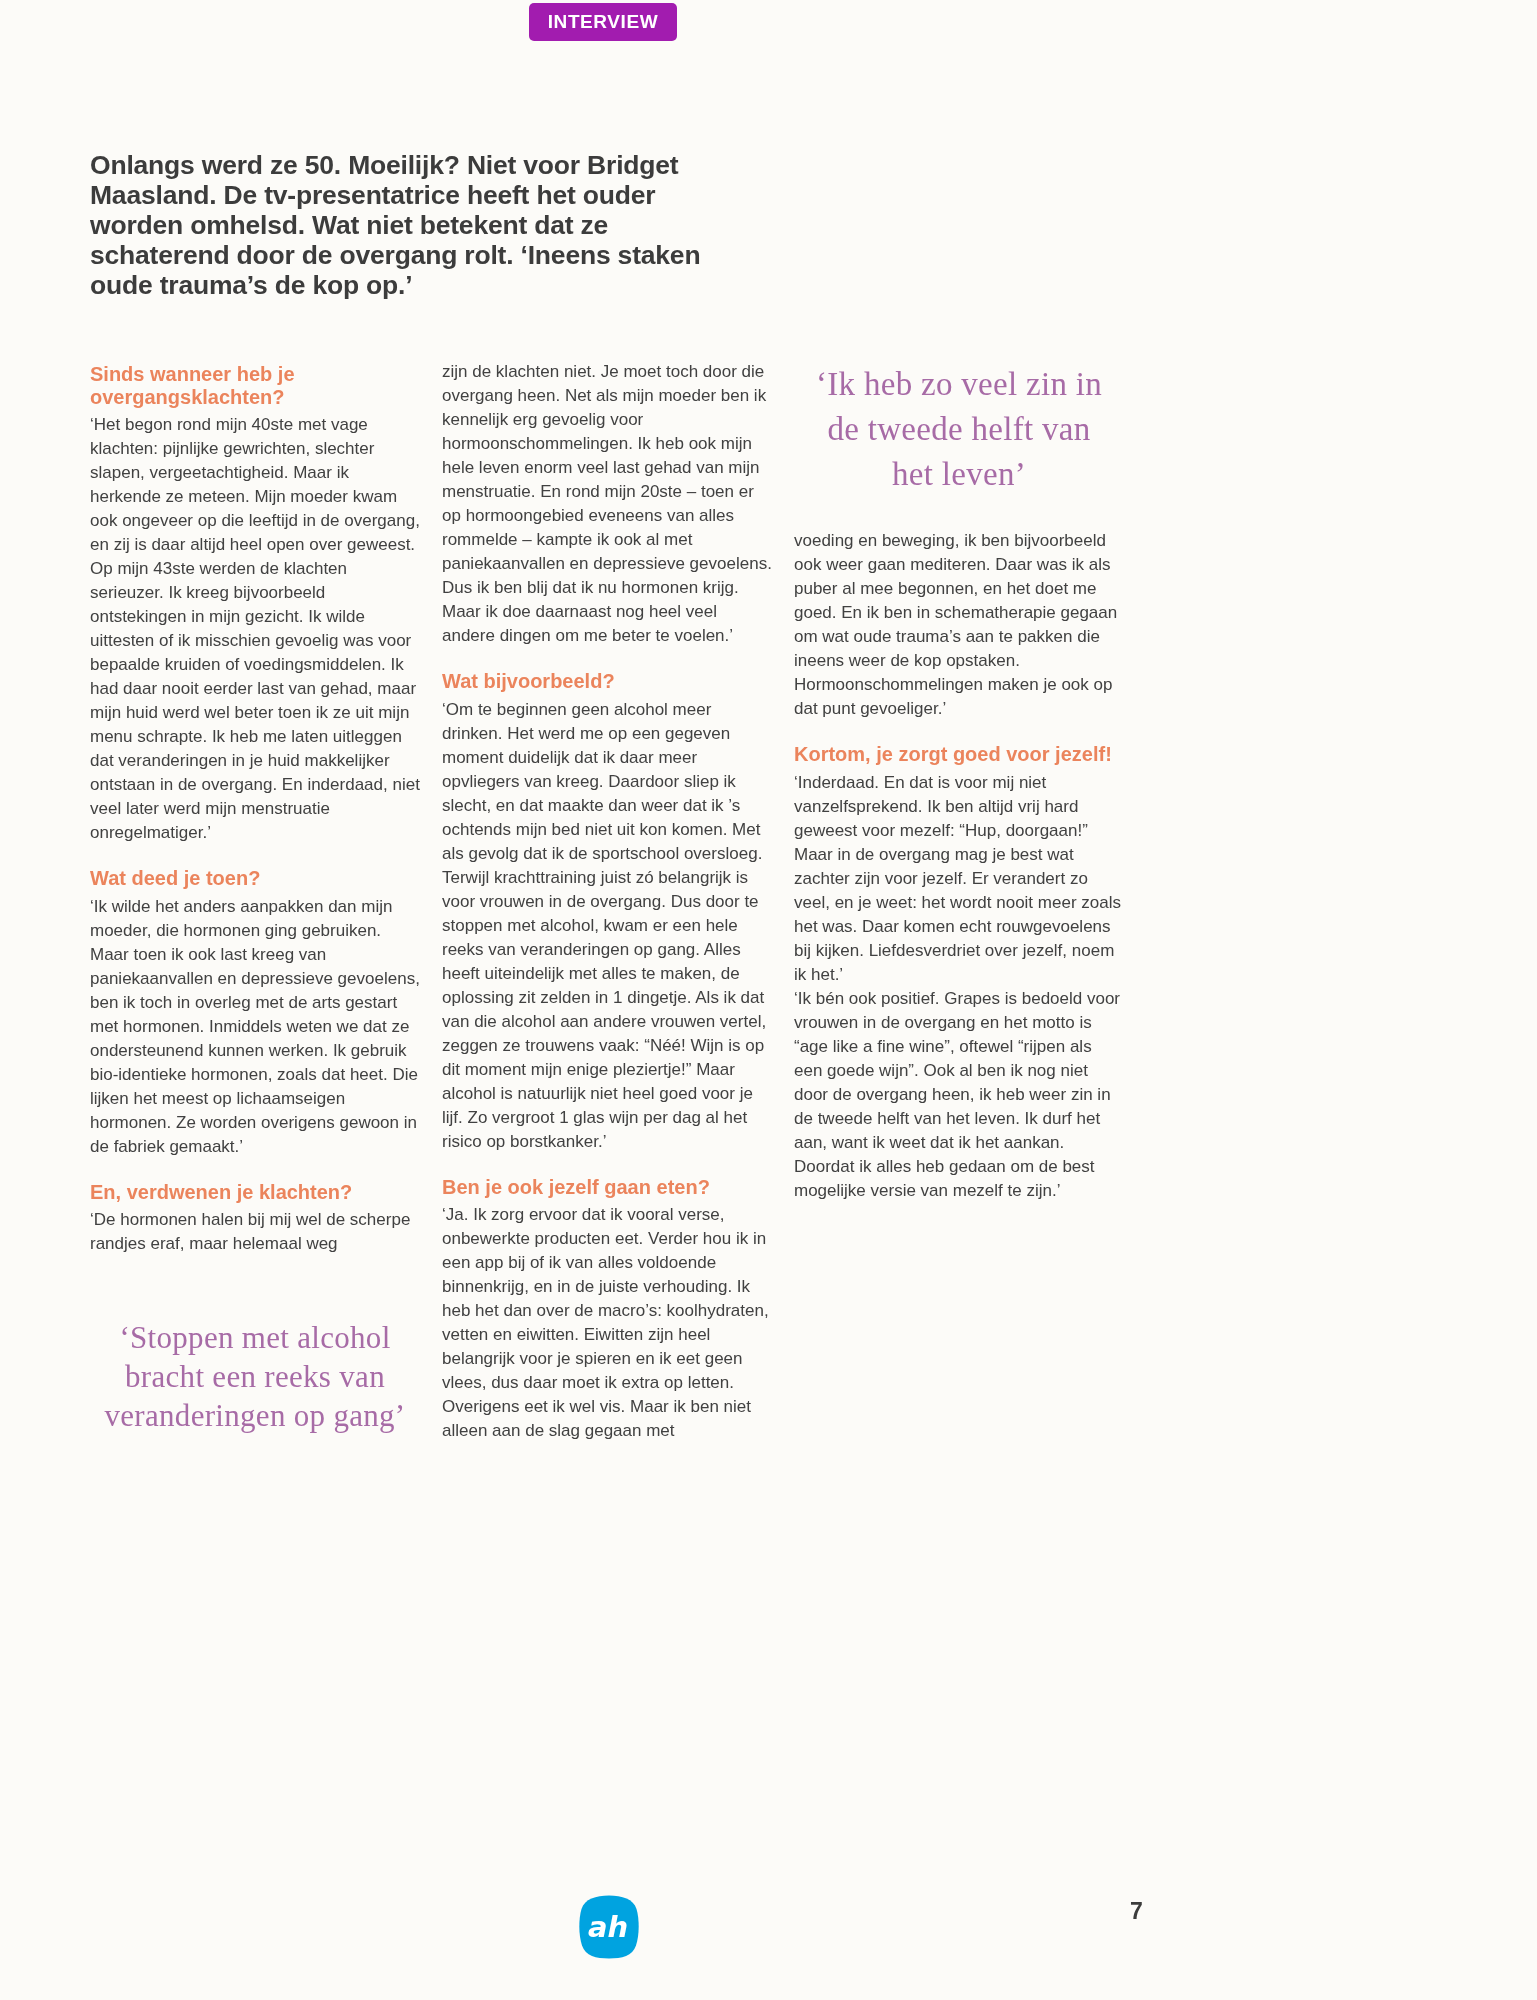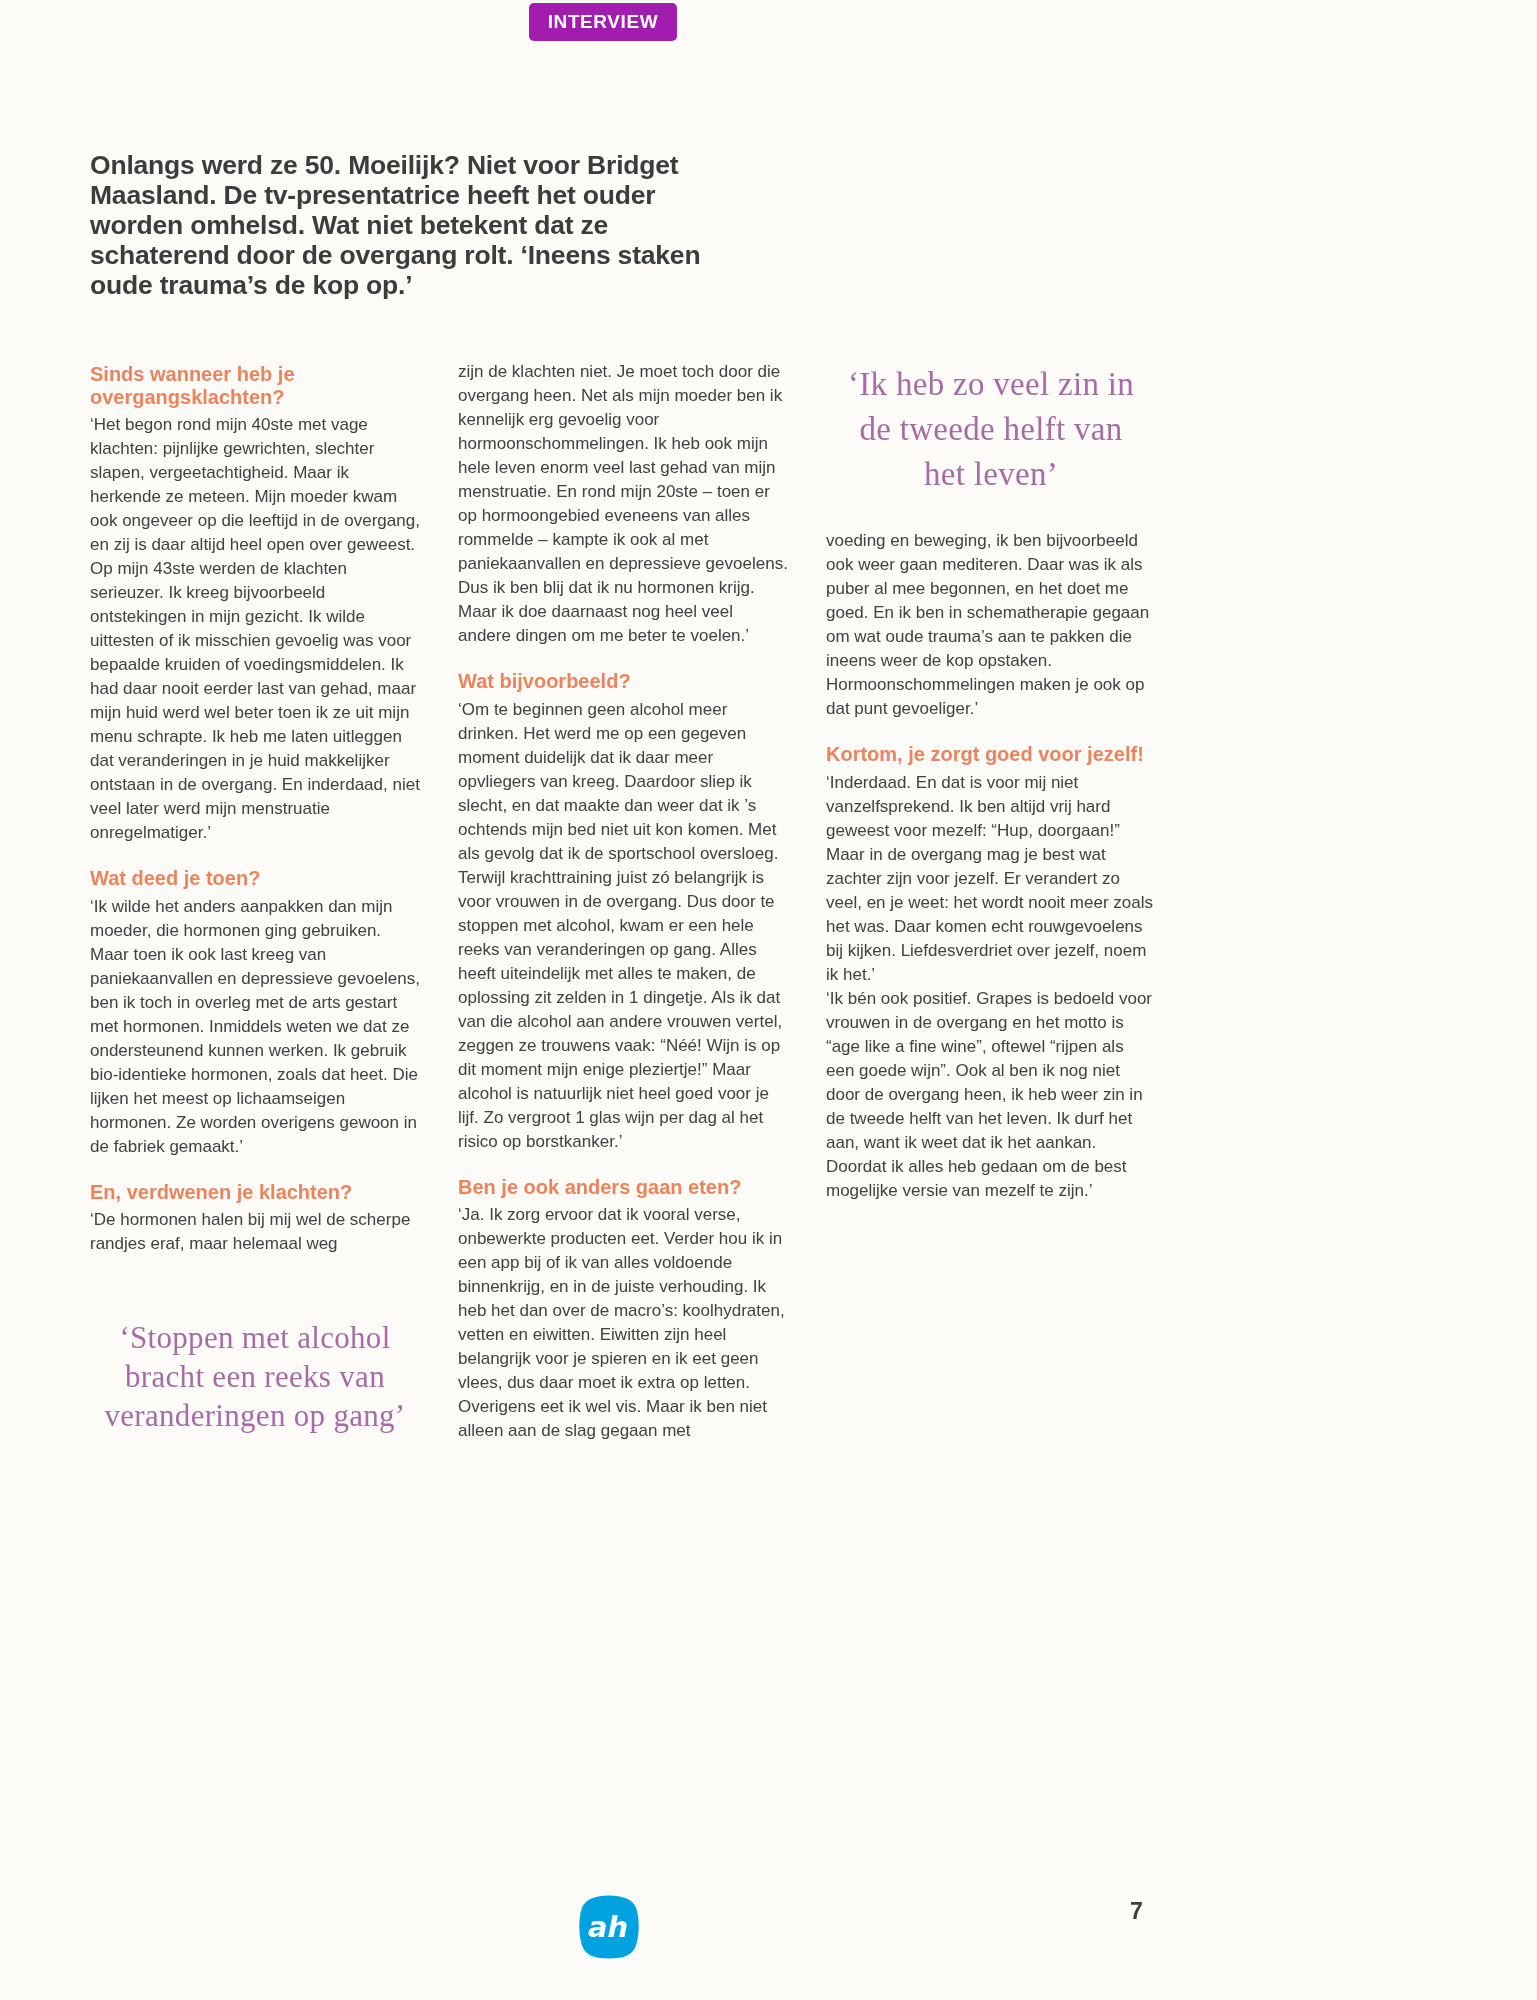--- a/index.html
+++ b/index.html
@@ -15,21 +15,21 @@
     color:#ffffff; font-weight:700; font-size:19px; letter-spacing:.6px;
     display:flex; align-items:center; justify-content:center;
   }
   .intro {
     position:absolute; left:90px; top:150px; width:660px;
     font-weight:700; font-size:26.5px; line-height:30px;
     color:#3c3c3c; letter-spacing:-0.2px;
   }
   .columns {
     position:absolute; left:90px; top:360px; width:1035px;
-    display:grid; grid-template-columns:330px 330px 330px; column-gap:38px;
+    display:grid; grid-template-columns:330px 330px 330px; column-gap:22px;
   }
   .col { width:330px; }
   .col p {
     margin:0; font-size:17px; line-height:24px; color:#414141;
   }
   .col .heading {
     margin:22px 0 5px; font-size:20px; line-height:22.5px;
     font-weight:700; color:#eb845c;
   }
   .col .heading.first { margin-top:3px; }
@@ -63,21 +63,21 @@
       <p>‘Ik wilde het anders aanpakken dan mijn moeder, die hormonen ging gebruiken. Maar toen ik ook last kreeg van paniekaanvallen en depressieve gevoelens, ben ik toch in overleg met de arts gestart met hormonen. Inmiddels weten we dat ze ondersteunend kunnen werken. Ik gebruik bio-identieke hormonen, zoals dat heet. Die lijken het meest op lichaamseigen hormonen. Ze worden overigens gewoon in de fabriek gemaakt.’</p>
       <div class="heading">En, verdwenen je klachten?</div>
       <p>‘De hormonen halen bij mij wel de scherpe randjes eraf, maar helemaal weg</p>
       <div class="pullquote pq1">‘Stoppen met alcohol bracht een reeks van veranderingen op gang’</div>
     </div>
 
     <div class="col">
       <p>zijn de klachten niet. Je moet toch door die overgang heen. Net als mijn moeder ben ik kennelijk erg gevoelig voor hormoonschommelingen. Ik heb ook mijn hele leven enorm veel last gehad van mijn menstruatie. En rond mijn 20ste – toen er op hormoongebied eveneens van alles rommelde – kampte ik ook al met paniekaanvallen en depressieve gevoelens. Dus ik ben blij dat ik nu hormonen krijg. Maar ik doe daarnaast nog heel veel andere dingen om me beter te voelen.’</p>
       <div class="heading">Wat bijvoorbeeld?</div>
       <p>‘Om te beginnen geen alcohol meer drinken. Het werd me op een gegeven moment duidelijk dat ik daar meer opvliegers van kreeg. Daardoor sliep ik slecht, en dat maakte dan weer dat ik ’s ochtends mijn bed niet uit kon komen. Met als gevolg dat ik de sportschool oversloeg. Terwijl krachttraining juist zó belangrijk is voor vrouwen in de overgang. Dus door te stoppen met alcohol, kwam er een hele reeks van veranderingen op gang. Alles heeft uiteindelijk met alles te maken, de oplossing zit zelden in 1 dingetje. Als ik dat van die alcohol aan andere vrouwen vertel, zeggen ze trouwens vaak: “Néé! Wijn is op dit moment mijn enige pleziertje!” Maar alcohol is natuurlijk niet heel goed voor je lijf. Zo vergroot 1 glas wijn per dag al het risico op borstkanker.’</p>
-      <div class="heading">Ben je ook anders gaan eten?</div>
+      <div class="heading">Ben je ook jezelf gaan eten?</div>
       <p>‘Ja. Ik zorg ervoor dat ik vooral verse, onbewerkte producten eet. Verder hou ik in een app bij of ik van alles voldoende binnenkrijg, en in de juiste verhouding. Ik heb het dan over de macro’s: koolhydraten, vetten en eiwitten. Eiwitten zijn heel belangrijk voor je spieren en ik eet geen vlees, dus daar moet ik extra op letten. Overigens eet ik wel vis. Maar ik ben niet alleen aan de slag gegaan met</p>
     </div>
 
     <div class="col">
       <div class="pullquote pq3">‘Ik heb zo veel zin in de tweede helft van het leven’</div>
       <p>voeding en beweging, ik ben bijvoorbeeld ook weer gaan mediteren. Daar was ik als puber al mee begonnen, en het doet me goed. En ik ben in schematherapie gegaan om wat oude trauma’s aan te pakken die ineens weer de kop opstaken. Hormoonschommelingen maken je ook op dat punt gevoeliger.’</p>
       <div class="heading">Kortom, je zorgt goed voor jezelf!</div>
       <p>‘Inderdaad. En dat is voor mij niet vanzelfsprekend. Ik ben altijd vrij hard geweest voor mezelf: “Hup, doorgaan!” Maar in de overgang mag je best wat zachter zijn voor jezelf. Er verandert zo veel, en je weet: het wordt nooit meer zoals het was. Daar komen echt rouwgevoelens bij kijken. Liefdesverdriet over jezelf, noem ik het.’</p>
       <p>‘Ik bén ook positief. Grapes is bedoeld voor vrouwen in de overgang en het motto is “age like a fine wine”, oftewel “rijpen als een goede wijn”. Ook al ben ik nog niet door de overgang heen, ik heb weer zin in de tweede helft van het leven. Ik durf het aan, want ik weet dat ik het aankan. Doordat ik alles heb gedaan om de best mogelijke versie van mezelf te zijn.’</p>
     </div>

